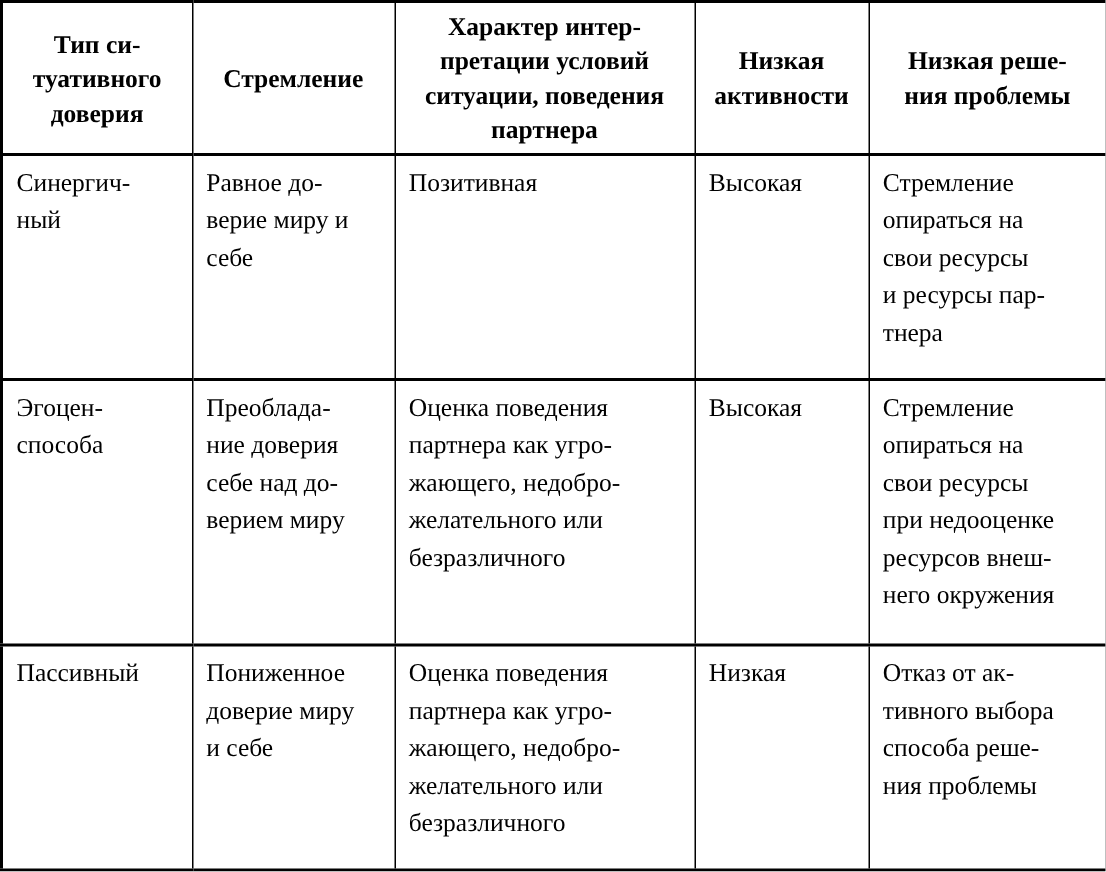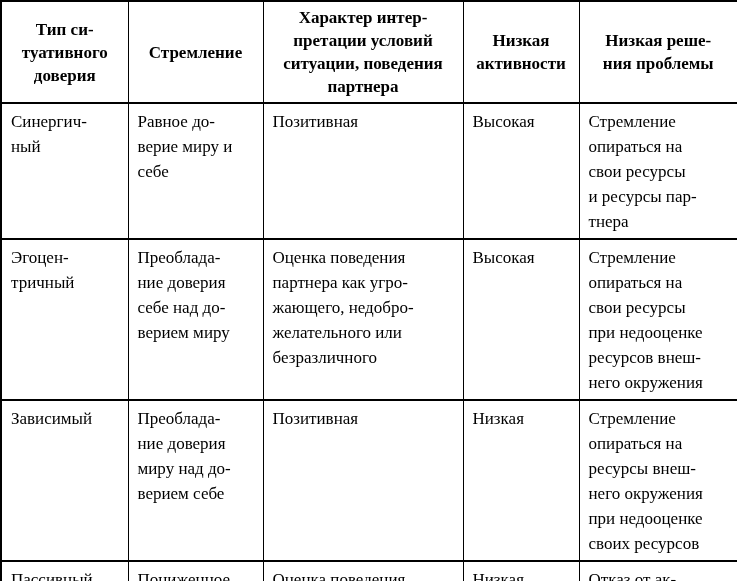--- a/index.html
+++ b/index.html
@@ -103,52 +103,37 @@
         <td>Позитивная</td>
         <td>Высокая</td>
         <td>Стремление
 опираться на
 свои ресурсы
 и ресурсы пар-
 тнера</td>
       </tr>
       <tr class="row-1">
         <td>Эгоцен-
-тричный</td>
+способа</td>
         <td>Преоблада-
 ние доверия
 себе над до-
 верием миру</td>
         <td>Оценка поведения
 партнера как угро-
 жающего, недобро-
 желательного или
 безразличного</td>
         <td>Высокая</td>
         <td>Стремление
 опираться на
 свои ресурсы
 при недооценке
 ресурсов внеш-
 него окружения</td>
-      </tr>
-      <tr class="row-2">
-        <td>Зависимый</td>
-        <td>Преоблада-
-ние доверия
-миру над до-
-верием себе</td>
-        <td>Позитивная</td>
-        <td>Низкая</td>
-        <td>Стремление
-опираться на
-ресурсы внеш-
-него окружения
-при недооценке
-своих ресурсов</td>
       </tr>
       <tr class="row-3">
         <td>Пассивный</td>
         <td>Пониженное
 доверие миру
 и себе</td>
         <td>Оценка поведения
 партнера как угро-
 жающего, недобро-
 желательного или

